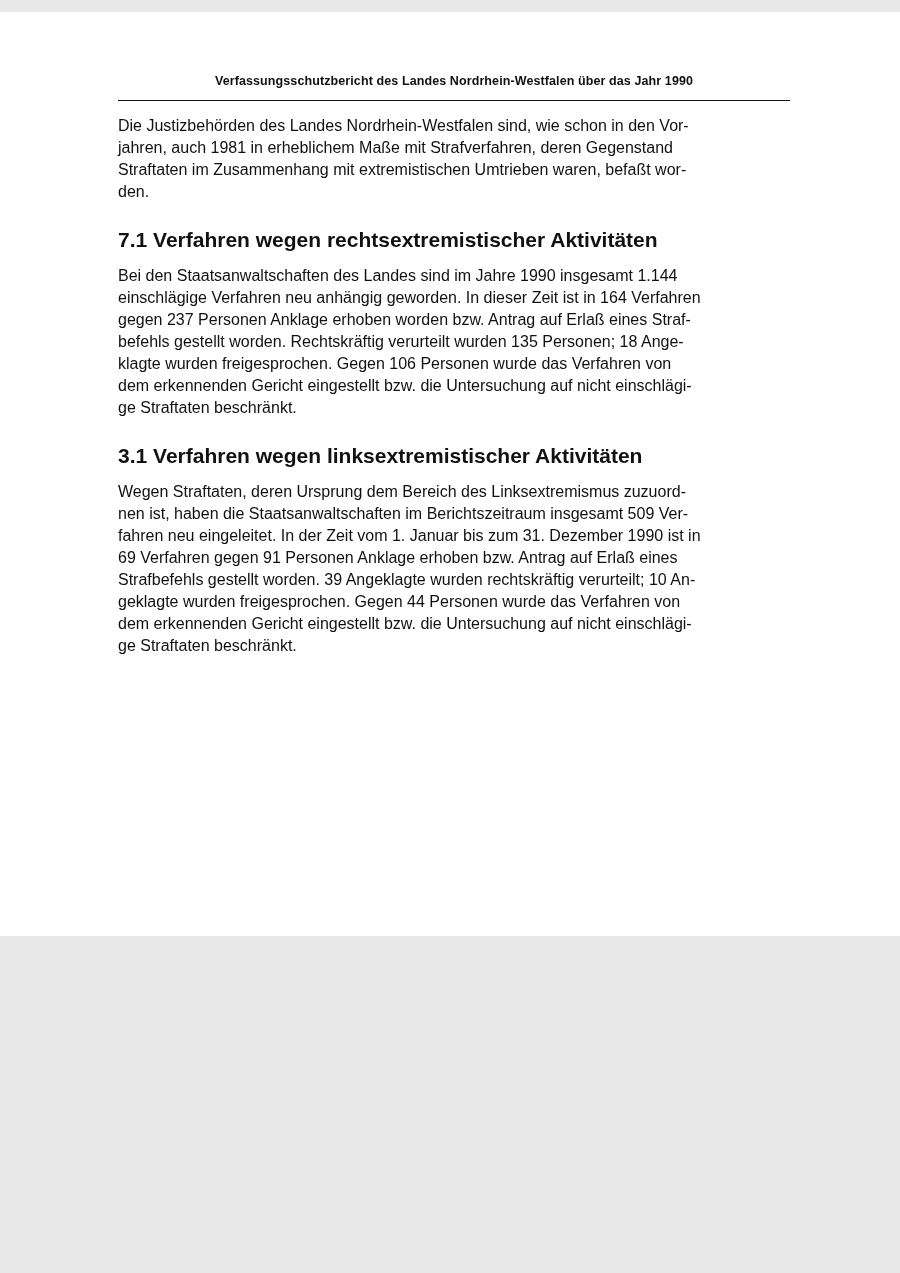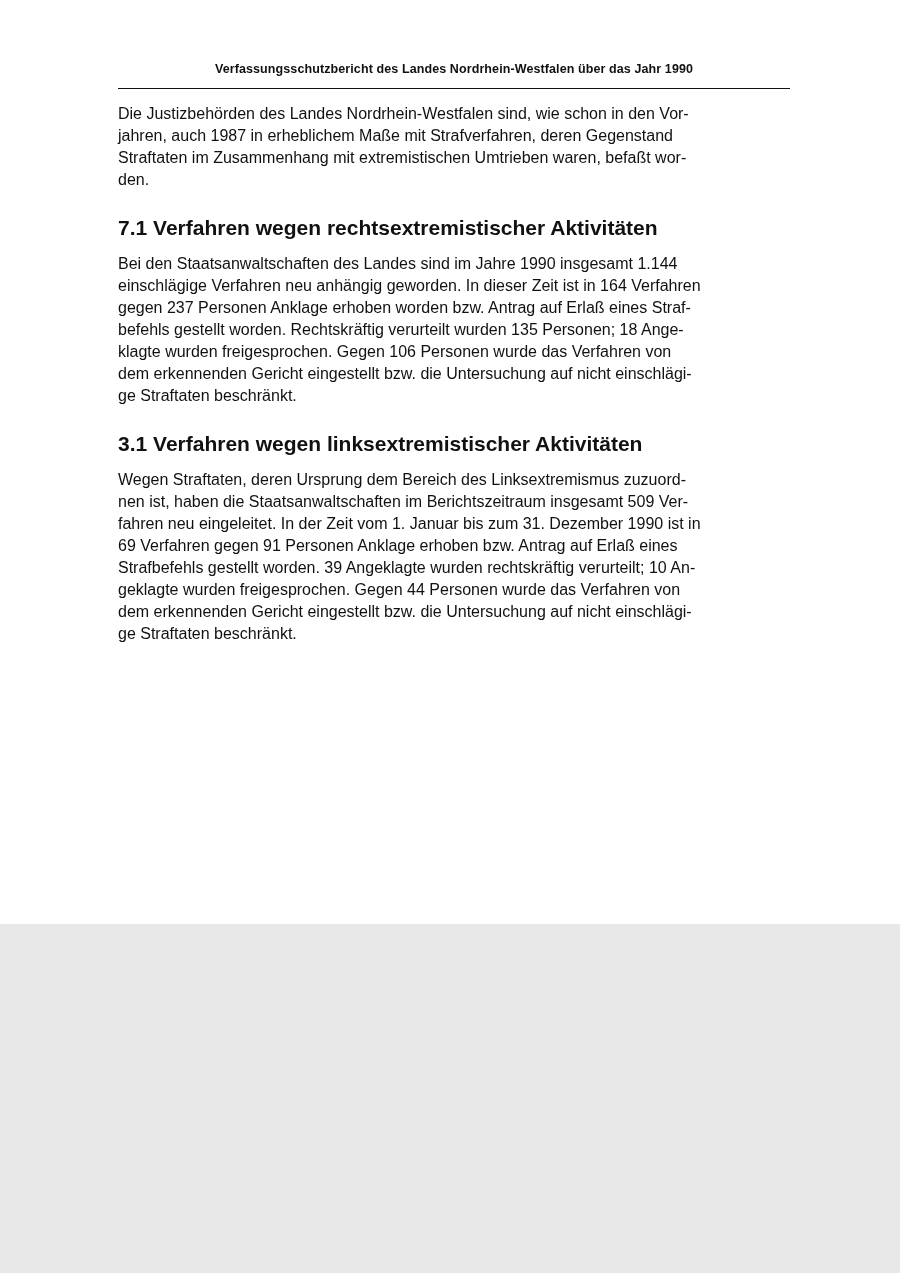--- a/index.html
+++ b/index.html
@@ -4,21 +4,21 @@
 <style>
   html, body {
     margin: 0;
     padding: 0;
     background: #e8e8e8;
   }
   .page {
     position: relative;
     width: 900px;
     height: 924px;
-    margin: 0 auto;
+    margin: 12px auto;
     background: #ffffff;
     font-family: "Liberation Sans", "DejaVu Sans", sans-serif;
     color: #111111;
     box-sizing: border-box;
   }
   .content {
     position: absolute;
     left: 118px;
     width: 672px;
     top: 0;
@@ -78,21 +78,21 @@
 <div class="page">
 
   <div class="content">
 
     <div class="running-header">Verfassungsschutzbericht des Landes Nordrhein-Westfalen über das Jahr 1990</div>
 
     <hr class="header-rule">
 
 
     <p class="body-text">Die Justizbehörden des Landes Nordrhein-Westfalen sind, wie schon in den Vor-
-jahren, auch 1987 in erheblichem Maße mit Strafverfahren, deren Gegenstand
+jahren, auch 1981 in erheblichem Maße mit Strafverfahren, deren Gegenstand
 Straftaten im Zusammenhang mit extremistischen Umtrieben waren, befaßt wor-
 den.</p>
 
     <h2 class="sec-title">7.1 Verfahren wegen rechtsextremistischer Aktivitäten</h2>
 
     <p class="body-text">Bei den Staatsanwaltschaften des Landes sind im Jahre 1990 insgesamt 1.144
 einschlägige Verfahren neu anhängig geworden. In dieser Zeit ist in 164 Verfahren
 gegen 237 Personen Anklage erhoben worden bzw. Antrag auf Erlaß eines Straf-
 befehls gestellt worden. Rechtskräftig verurteilt wurden 135 Personen; 18 Ange-
 klagte wurden freigesprochen. Gegen 106 Personen wurde das Verfahren von

